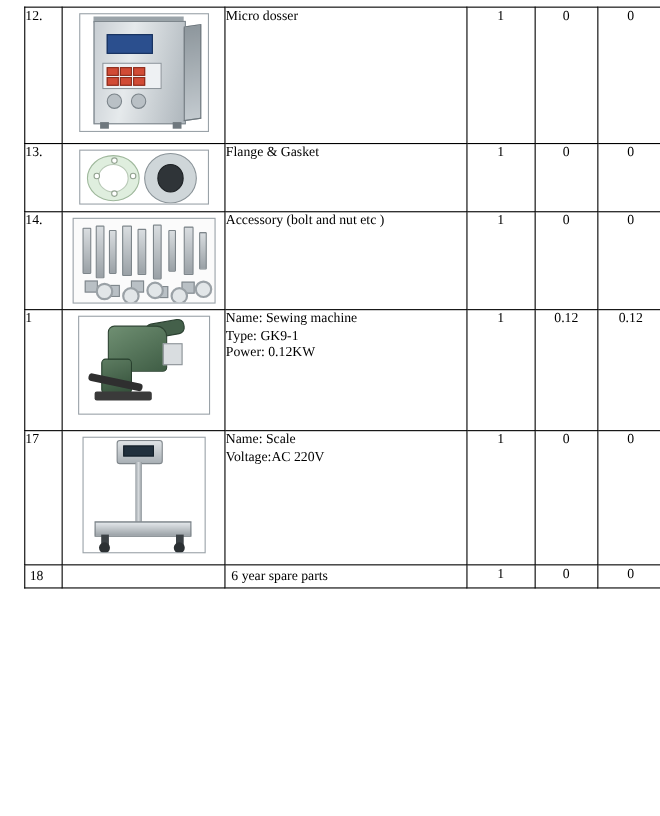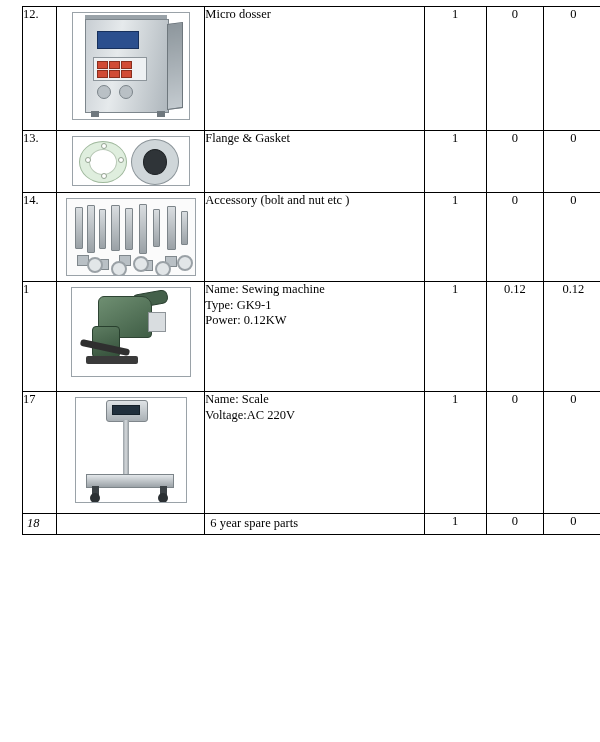--- a/index.html
+++ b/index.html
@@ -75,21 +75,21 @@
   .r12 { height: 124px; }
   .r13 { height: 62px; }
   .r14 { height: 88px; }
   .r15 { height: 140px; }
   .r16 { height: 110px; }
   .r17 { height: 122px; }
   .rflat { height: 19px; }
   .rsum { height: 21px; }
 
   .rflat .desc { padding: 2px 4px 2px 5px; }
-  .rflat .idx  { padding: 2px 0 0 4px; font-style: italic; }
+  .rflat .idx  { padding: 2px 0 0 4px; }
 
   .sumlabel {
     text-align: center;
     vertical-align: middle;
     font-size: 12.5px;
     padding: 2px 4px;
   }
   .totlabel {
     text-align: center;
     vertical-align: middle;

